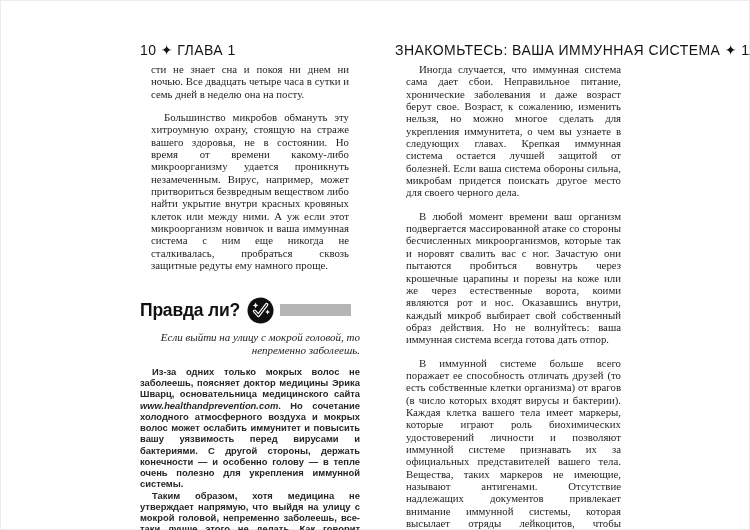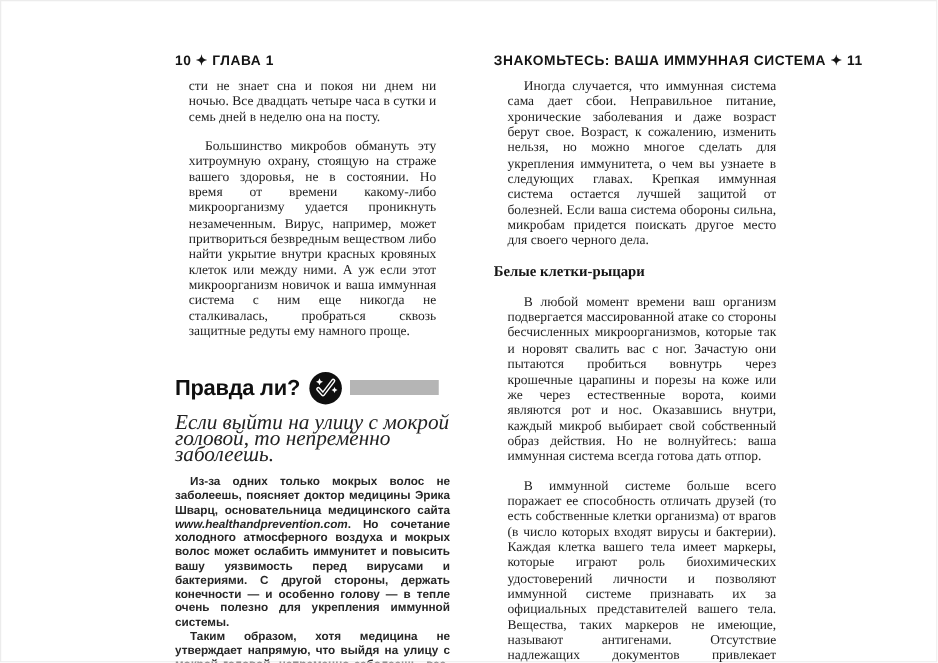--- a/index.html
+++ b/index.html
@@ -6,40 +6,40 @@
   body{
     width:750px;height:530px;background:#ffffff;position:relative;
     font-family:"Liberation Serif",serif;color:#1e1e1e;
     -webkit-font-smoothing:antialiased;overflow:hidden;
   }
   .page-frame{position:absolute;inset:0;box-shadow:inset 0 0 0 1px #ececec;pointer-events:none;}
   .spread{position:absolute;left:140px;top:42px;width:492px;display:flex;}
   .col-left{width:220px;margin-right:35px;}
   .col-right{width:237px;}
   .running-head{
-    font-family:"Liberation Sans",sans-serif;font-weight:bold;font-size:11px;
+    font-family:"Liberation Sans",sans-serif;font-weight:normal;font-size:14px;
     letter-spacing:.45px;color:#141414;height:10px;margin-bottom:5px;white-space:nowrap;
   }
   .running-head.right{text-align:center;}
   p.body-serif{
     margin:11px;font-size:10.8px;line-height:12.35px;text-align:justify;
     hyphens:auto;-webkit-hyphens:auto;color:#1e1e1e;
   }
   p.indent{text-indent:13px;}
   .truth-box{margin-top:23px;}
   .truth-head{display:flex;align-items:center;height:31px;}
   .truth-title{
     font-family:"Liberation Sans",sans-serif;font-weight:bold;font-size:17.5px;
     letter-spacing:-.2px;color:#101010;white-space:nowrap;
   }
   .badge{width:27px;height:27px;margin-left:7px;flex:none;}
   .rule-bar{height:12px;width:71px;background:#b5b5b5;margin-left:6px;flex:none;}
   p.claim{
-    margin:5px 0 0 0;font-style:italic;font-size:17px;line-height:13.2px;
-    color:#222;text-align:left;
+    margin:5px 0 0 0;font-style:italic;font-size:11px;line-height:13.2px;
+    color:#222;text-align:right;
   }
   p.body-sans{
     margin:0;font-family:"Liberation Sans",sans-serif;font-size:9.4px;line-height:11.25px;
     text-align:justify;hyphens:auto;-webkit-hyphens:auto;color:#262626;font-weight:bold;
   }
   p.body-sans.first{margin-top:9px;}
   p.body-sans .url{font-style:italic;}
   p.body-sans.indent{text-indent:12px;}
   h3.section-heading{
     margin:7px 0 3px 0;font-size:11.8px;font-weight:bold;color:#151515;
@@ -79,20 +79,19 @@
 
       <p class="body-sans indent">Таким образом, хотя медицина не утверждает напрямую, что выйдя на улицу с мокрой головой, непременно заболеешь, все-таки лучше этого не делать. Как говорит доктор Шварц, «зачем рисковать, если высушить голову можно за несколько минут?»</p>
     </div>
   </div>
 
   <div class="col-right">
     <div class="running-head right">ЗНАКОМЬТЕСЬ: ВАША ИММУННАЯ СИСТЕМА ✦ 11</div>
 
     <p class="body-serif indent">Иногда случается, что иммунная система сама дает сбои. Неправильное питание, хронические заболевания и даже возраст берут свое. Возраст, к сожалению, изменить нельзя, но можно многое сделать для укрепления иммунитета, о чем вы узнаете в следующих главах. Крепкая иммунная система остается лучшей защитой от болезней. Если ваша система обороны сильна, микробам придется поискать другое место для своего черного дела.</p>
 
-    <h3 class="section-heading">Белые клетки-рыцари</h3>
 
     <p class="body-serif indent">В любой момент времени ваш организм подвергается массированной атаке со стороны бесчисленных микроорганизмов, которые так и норовят свалить вас с ног. Зачастую они пытаются пробиться вовнутрь через крошечные царапины и порезы на коже или же через естественные ворота, коими являются рот и нос. Оказавшись внутри, каждый микроб выбирает свой собственный образ действия. Но не волнуйтесь: ваша иммунная система всегда готова дать отпор.</p>
 
     <p class="body-serif indent">В иммунной системе больше всего поражает ее способность отличать друзей (то есть собственные клетки организма) от врагов (в число которых входят вирусы и бактерии). Каждая клетка вашего тела имеет маркеры, которые играют роль биохимических удостоверений личности и позволяют иммунной системе признавать их за официальных представителей вашего тела. Вещества, таких маркеров не имеющие, называют антигенами. Отсутствие надлежащих документов привлекает внимание иммунной системы, которая высылает отряды лейкоцитов, чтобы разобраться с незваными пришельцами.</p>
   </div>
 
 </div>
 
 </body></html>

